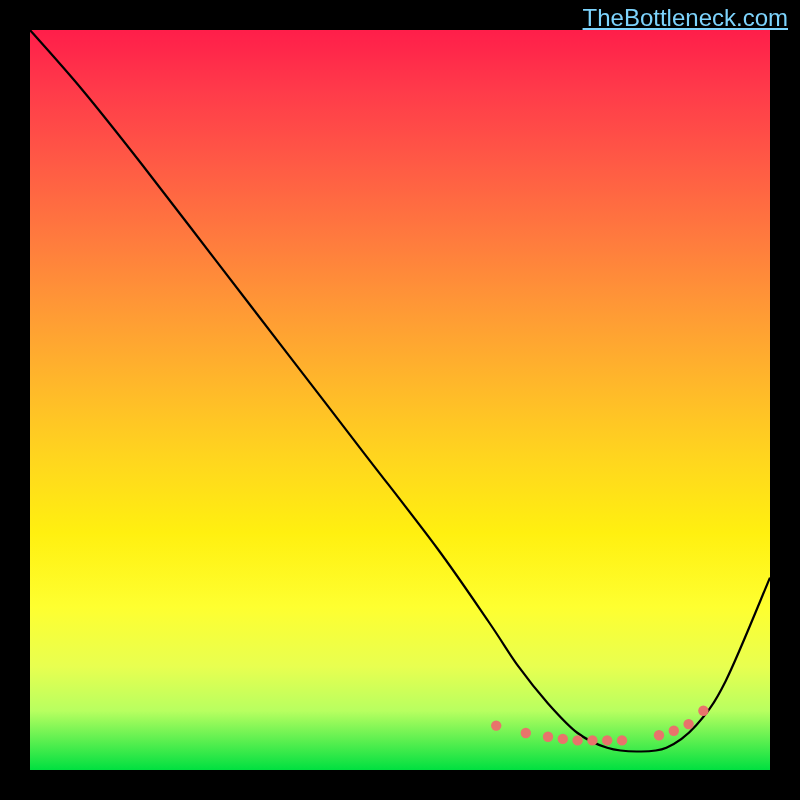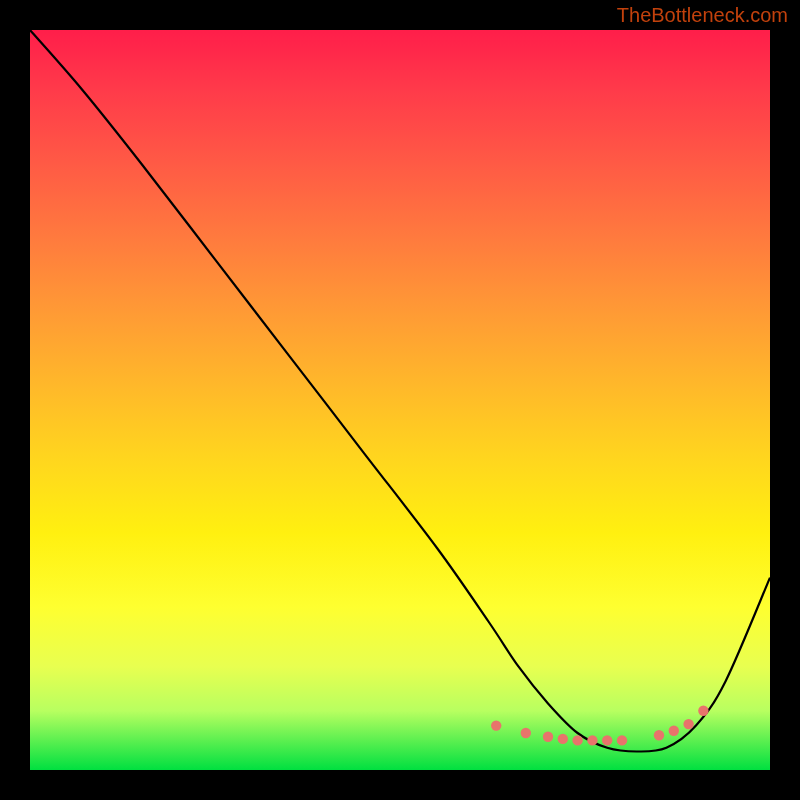--- a/index.html
+++ b/index.html
@@ -7,24 +7,25 @@
     width: 800px;
     height: 800px;
     background: #000;
     position: relative;
     font-family: Arial, sans-serif;
   }
   .watermark {
     position: absolute;
     top: 4px;
     right: 12px;
-    color: #c2410c;
-    font-size: 20px;
+    color: #7dd3fc;
+    font-size: 24px;
     font-weight: 500;
     z-index: 10;
+    text-decoration: underline;
   }
   .plot-area {
     position: absolute;
     left: 30px;
     top: 30px;
     width: 740px;
     height: 740px;
   }
   .gradient-bg {
     position: absolute;

